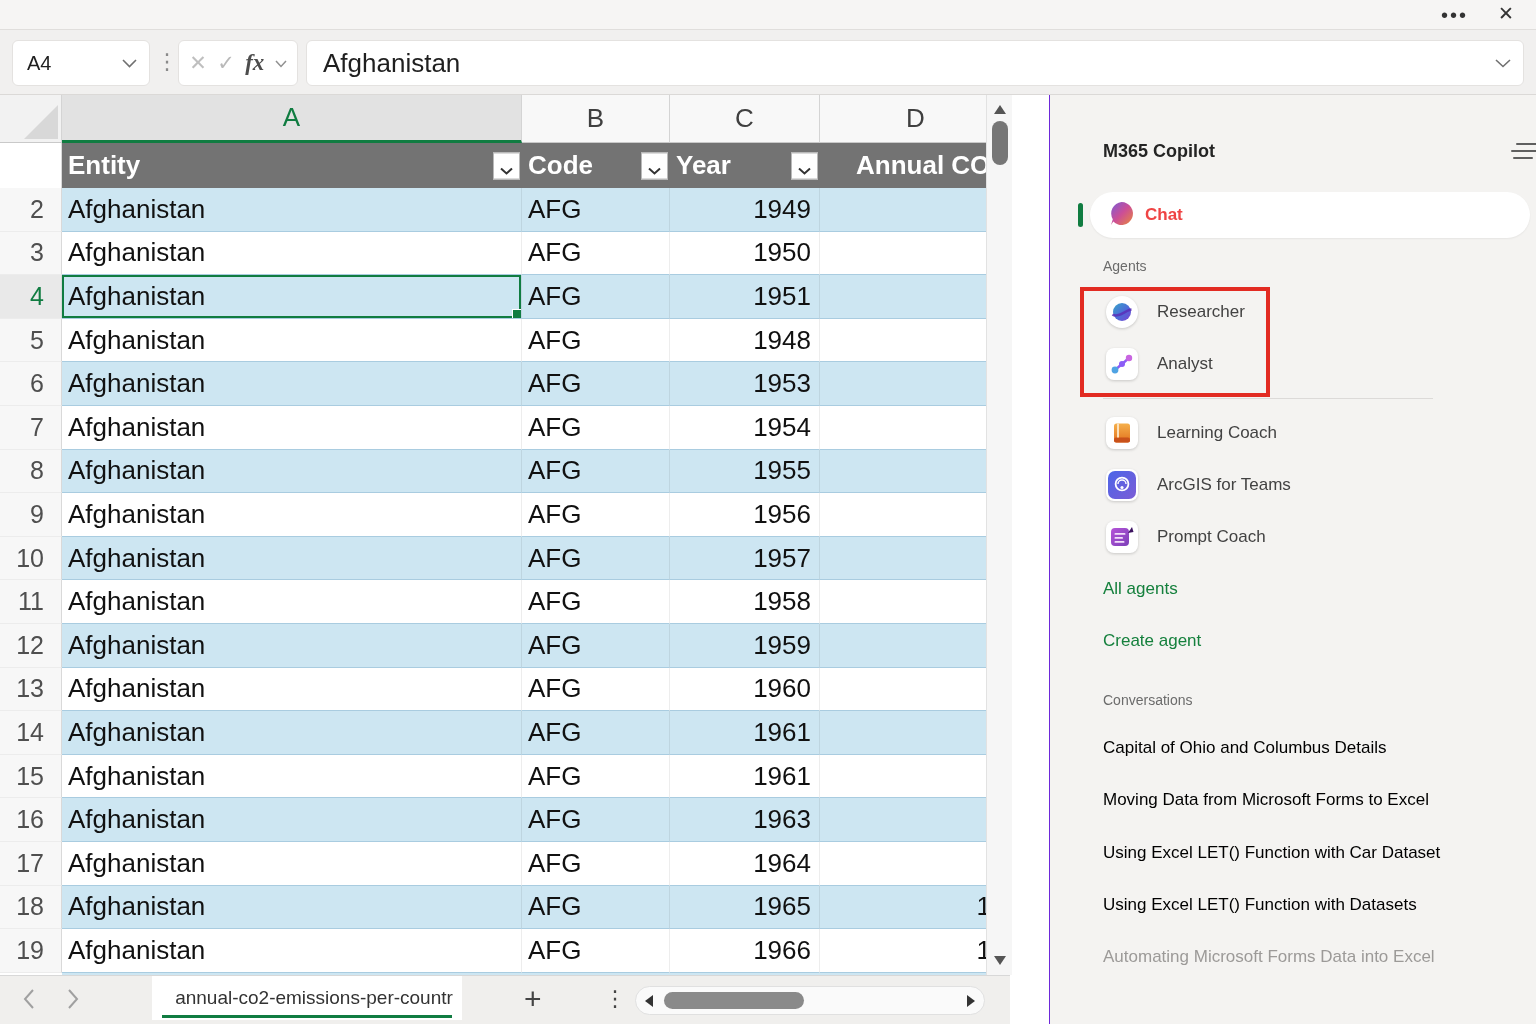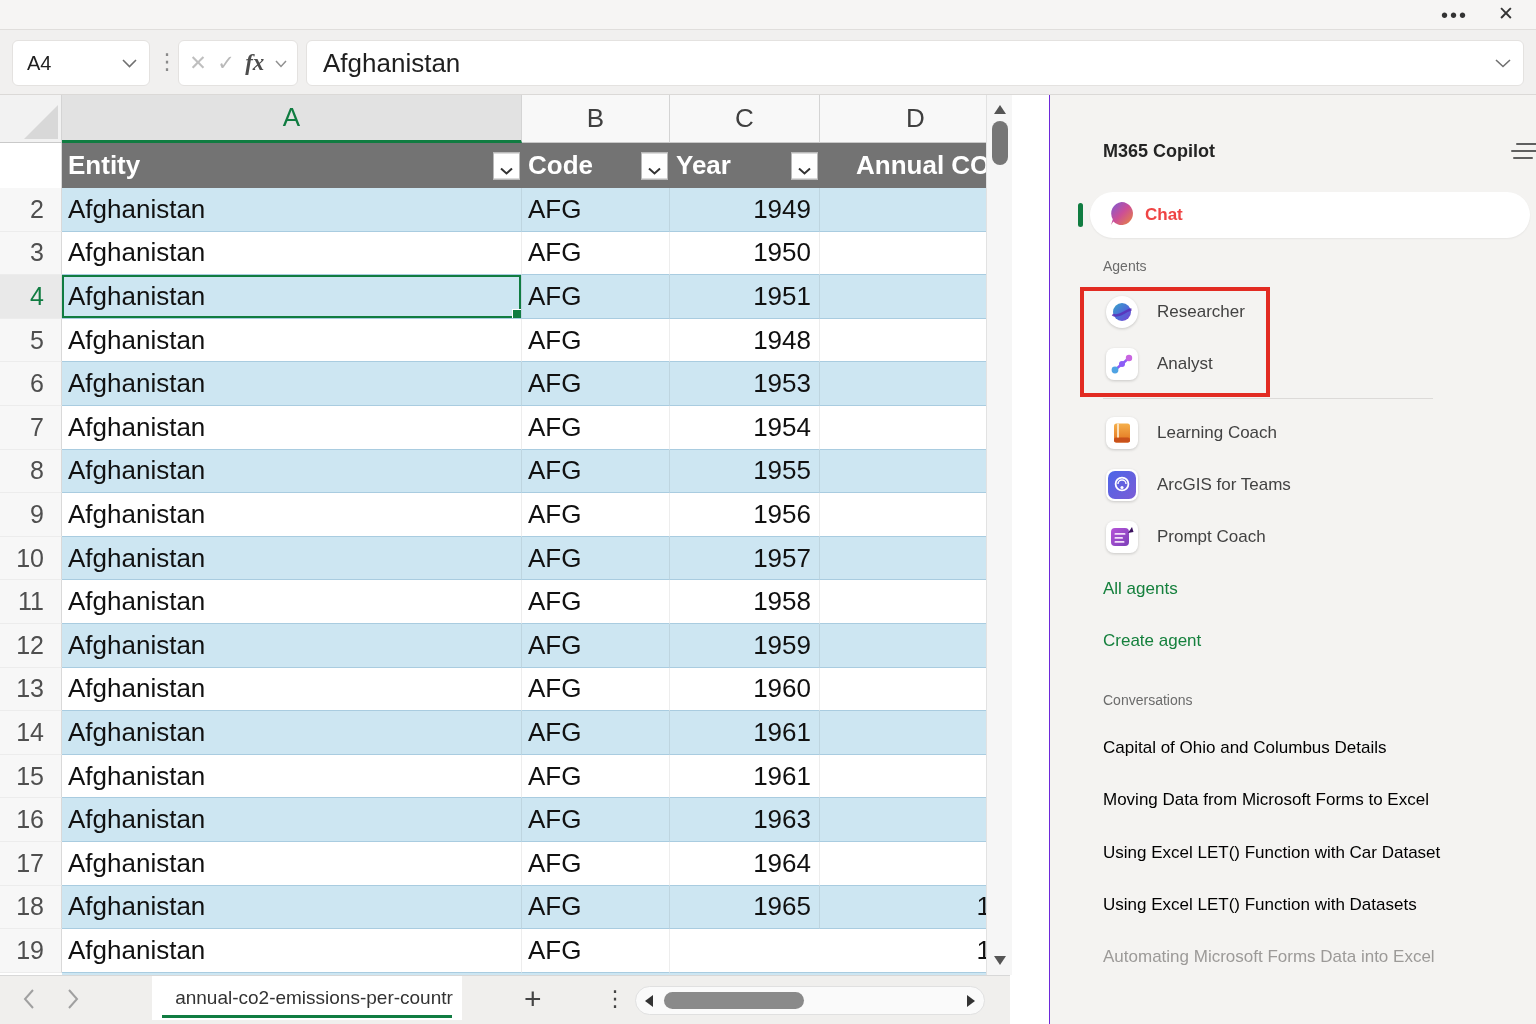--- a/index.html
+++ b/index.html
@@ -478,20 +478,23 @@
           </div>
         </div>
         <div class="trow">
           <div class="rownum">19</div>
           <div class="cell ca">
             <span>Afghanistan</span>
           </div>
           <div class="cell cb">
             <span>AFG</span>
           </div>
+          <div class="cell cc">
+            <span>1966</span>
+          </div>
           <div class="cell cd">
             <span>109</span>
           </div>
         </div>
       </div>
     <div class="row20sliver"></div>
 
     <div class="vscroll">
       <div class="vs-up"></div>
       <div class="vs-thumb"></div>

